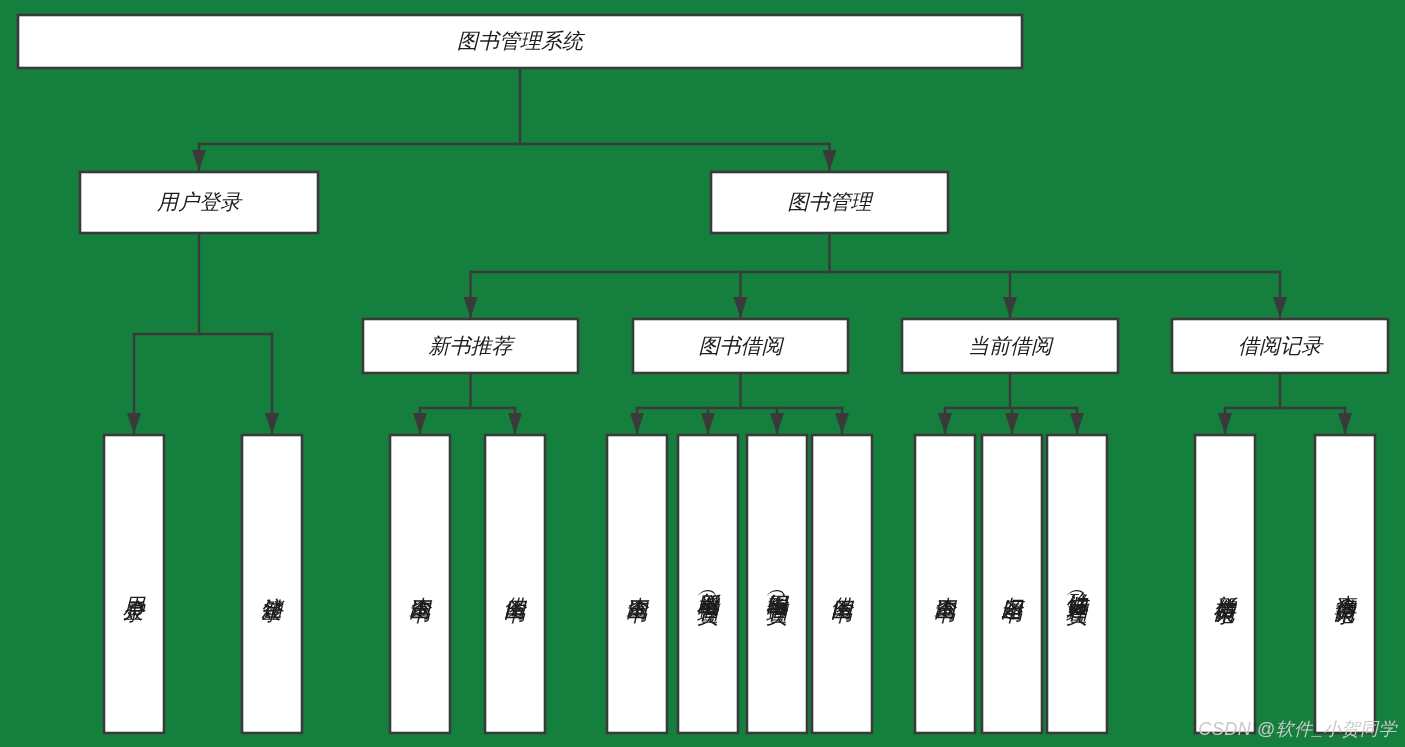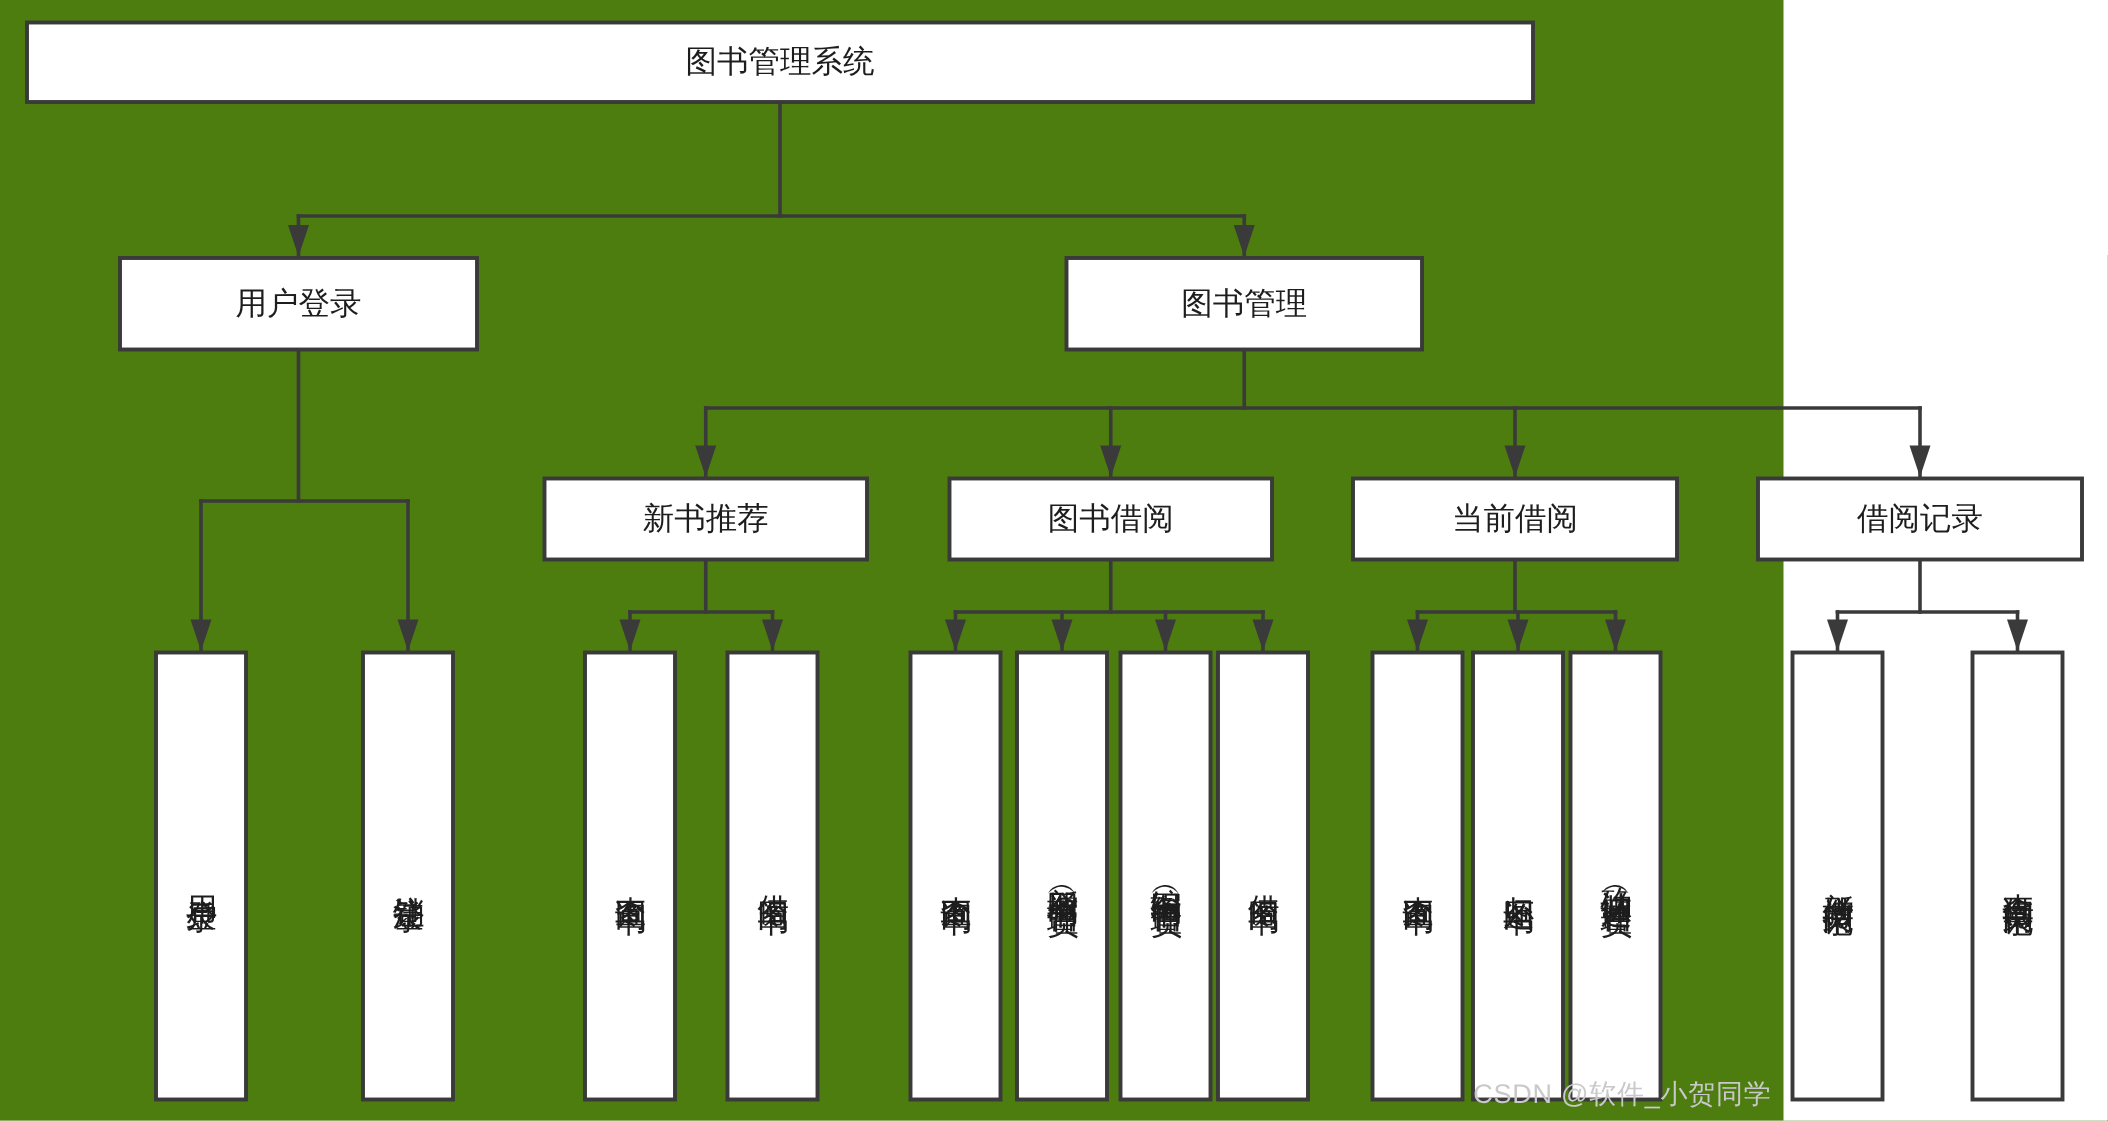--- a/index.html
+++ b/index.html
@@ -8,23 +8,24 @@
     background: #ffffff;
   }
   body {
     width: 1405px;
     height: 747px;
     font-family: "Liberation Sans", "DejaVu Sans", sans-serif;
     overflow: hidden;
   }
   #diagram-root {
     position: relative;
-    width: 1189px;
+    width: 1405px;
     height: 747px;
-    background: #4d7c0f;
+    background: #15803d;
+    font-style: italic;
   }
   svg.canvas {
     position: absolute;
     top: 0;
     left: 0;
     width: 1405px;
     height: 747px;
   }
   .node-box {
     fill: #ffffff;

